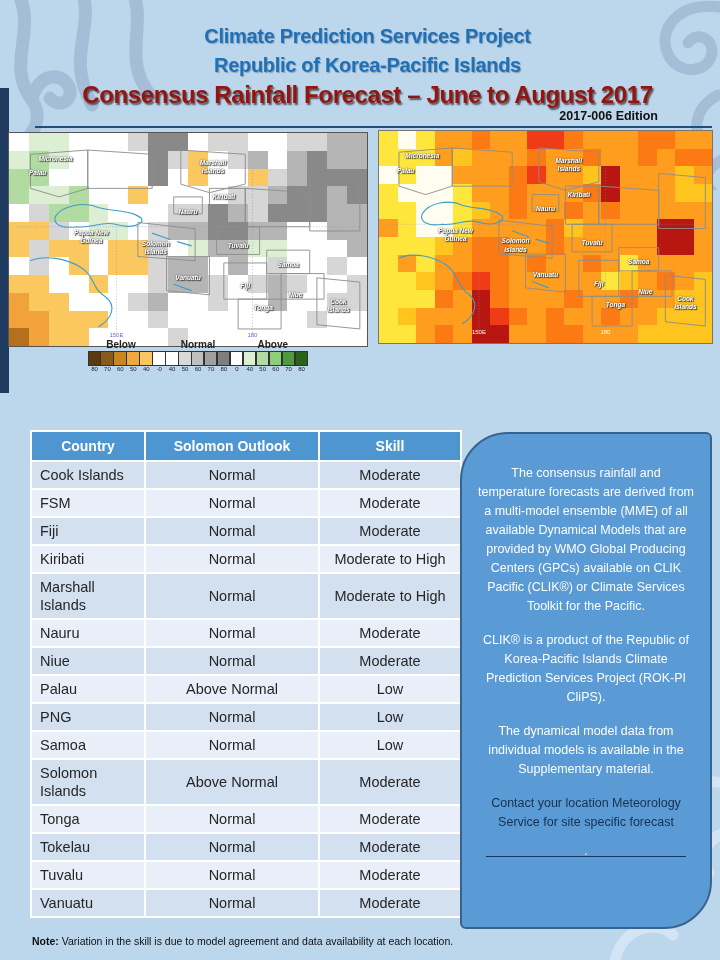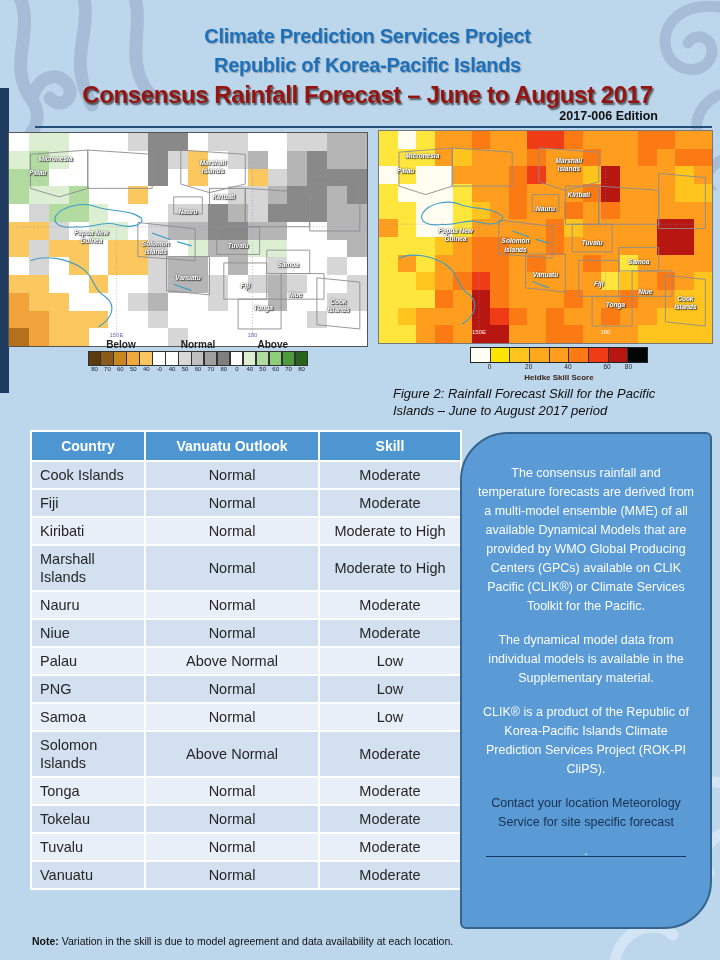--- a/index.html
+++ b/index.html
@@ -689,57 +689,40 @@
         <div class="map-label" style="left: 50%; top: 68%;">Vanuatu</div>
         <div class="map-label" style="left: 78%; top: 62%;">Samoa</div>
         <div class="map-label" style="left: 66%; top: 72%;">Fiji</div>
         <div class="map-label" style="left: 80%; top: 76%;">Niue</div>
         <div class="map-label" style="left: 71%; top: 82%;">Tonga</div>
         <div class="map-label" style="left: 92%; top: 81%;">Cook Islands</div>
         <div class="lon-label" style="left: 30%; top: 95%;">150E</div>
         <div class="lon-label" style="left: 68%; top: 95%;">180</div>
       </div>
   </div>
-  <div id="legend2">
-    <div class="bar">
-        <div style="background: rgb(255, 254, 244);"></div>
-        <div style="background: rgb(255, 228, 0);"></div>
-        <div style="background: rgb(255, 196, 30);"></div>
-        <div style="background: rgb(255, 168, 30);"></div>
-        <div style="background: rgb(255, 157, 30);"></div>
-        <div style="background: rgb(251, 122, 20);"></div>
-        <div style="background: rgb(239, 59, 22);"></div>
-        <div style="background: rgb(183, 23, 16);"></div>
-        <div style="background: rgb(5, 5, 5);"></div>
-      </div>
-    <div class="ticks">
-        <span style="left: 11%;">0</span>
-        <span style="left: 33%;">20</span>
-        <span style="left: 55%;">40</span>
-        <span style="left: 77%;">60</span>
-        <span style="left: 89%;">80</span>
-      </div>
-    <div class="cb-title">Heidke Skill Score</div>
-  </div>
-  <div id="caption2" class="caption">Figure 2: Rainfall Forecast Skill for the Pacific Islands – June to August 2017 period</div>
 
   <table id="country-table">
     <thead>
         <tr>
       <th class="c1">Country</th>
-      <th class="c2">Vanuatu Outlook</th>
+      <th class="c2">Solomon Outlook</th>
       <th class="c3">Skill</th>
     </tr>
       </thead>
     <tbody id="table-body">
         <tr class="odd">
           <td>Cook Islands</td>
           <td class="center">Normal</td>
           <td class="center">Moderate</td>
         </tr>
+        <tr class="even">
+          <td>FSM</td>
+          <td class="center">Normal</td>
+          <td class="center">Moderate</td>
+        </tr>
         <tr class="odd">
           <td>Fiji</td>
           <td class="center">Normal</td>
           <td class="center">Moderate</td>
         </tr>
         <tr class="even">
           <td>Kiribati</td>
           <td class="center">Normal</td>
           <td class="center">Moderate to High</td>
         </tr>
@@ -799,21 +782,21 @@
           <td class="center">Moderate</td>
         </tr>
       </tbody>
   </table>
 
   <div id="note"><b>Note:</b><span> Variation in the skill is due to model agreement and data availability at each location.</span></div>
 
   <div id="info-box">
     <div id="info-paragraphs">
         <div class="para tone-light">The consensus rainfall and temperature forecasts are derived from a multi-model ensemble (MME) of all available Dynamical Models that are provided by WMO Global Producing Centers (GPCs) available on CLIK Pacific (CLIK®) or Climate Services Toolkit for the Pacific.</div>
+        <div class="para tone-light">CLIK® is a product of the Republic of Korea-Pacific Islands Climate Prediction Services Project (ROK-PI CliPS).</div>
         <div class="para tone-light">The dynamical model data from individual models is available in the Supplementary material.</div>
-        <div class="para tone-light">CLIK® is a product of the Republic of Korea-Pacific Islands Climate Prediction Services Project (ROK-PI CliPS).</div>
         <div class="para tone-dark">Contact your location Meteorology Service for site specific forecast</div>
       </div>
     <div class="dot">.</div>
     <hr>
   </div>
 
 </div>
 
 </body></html>

